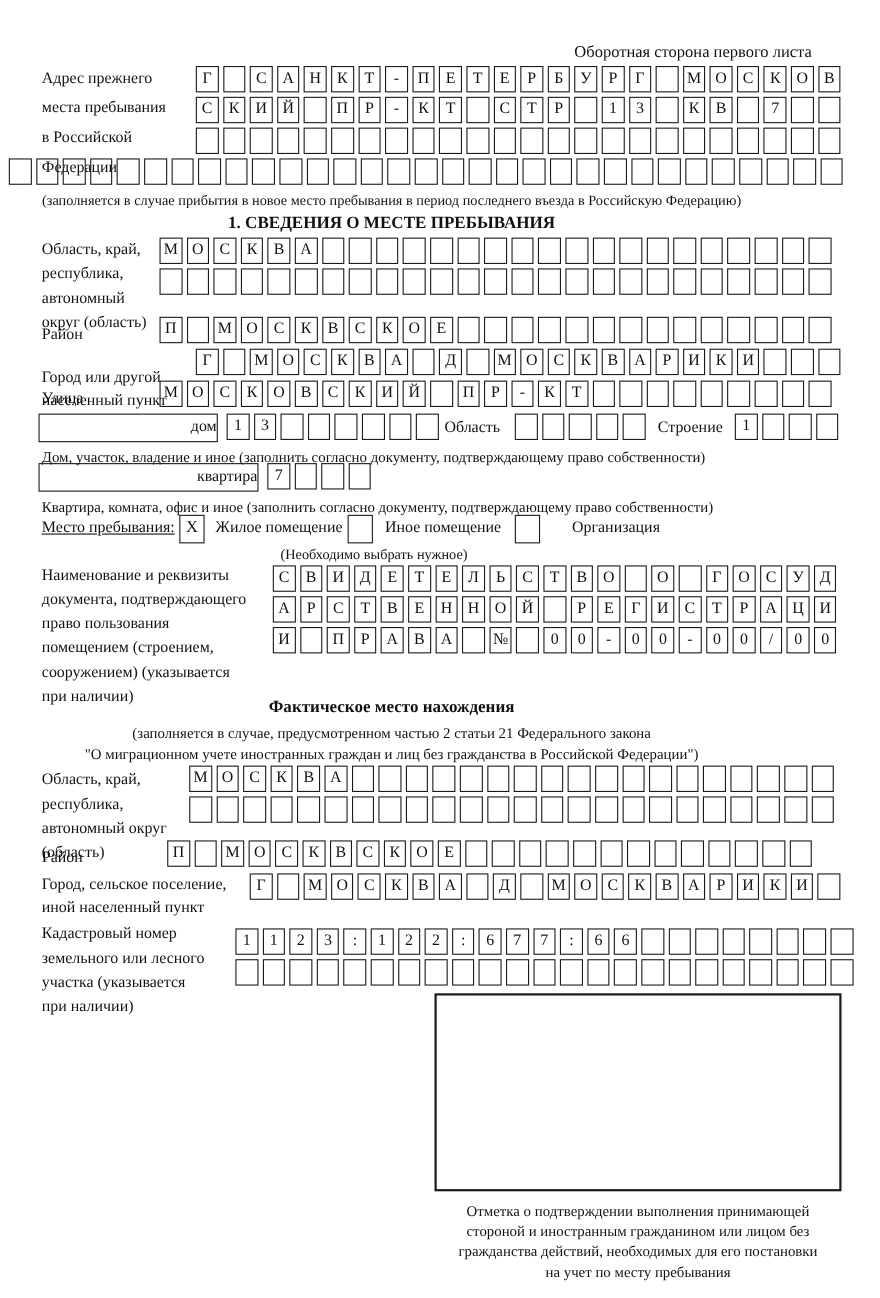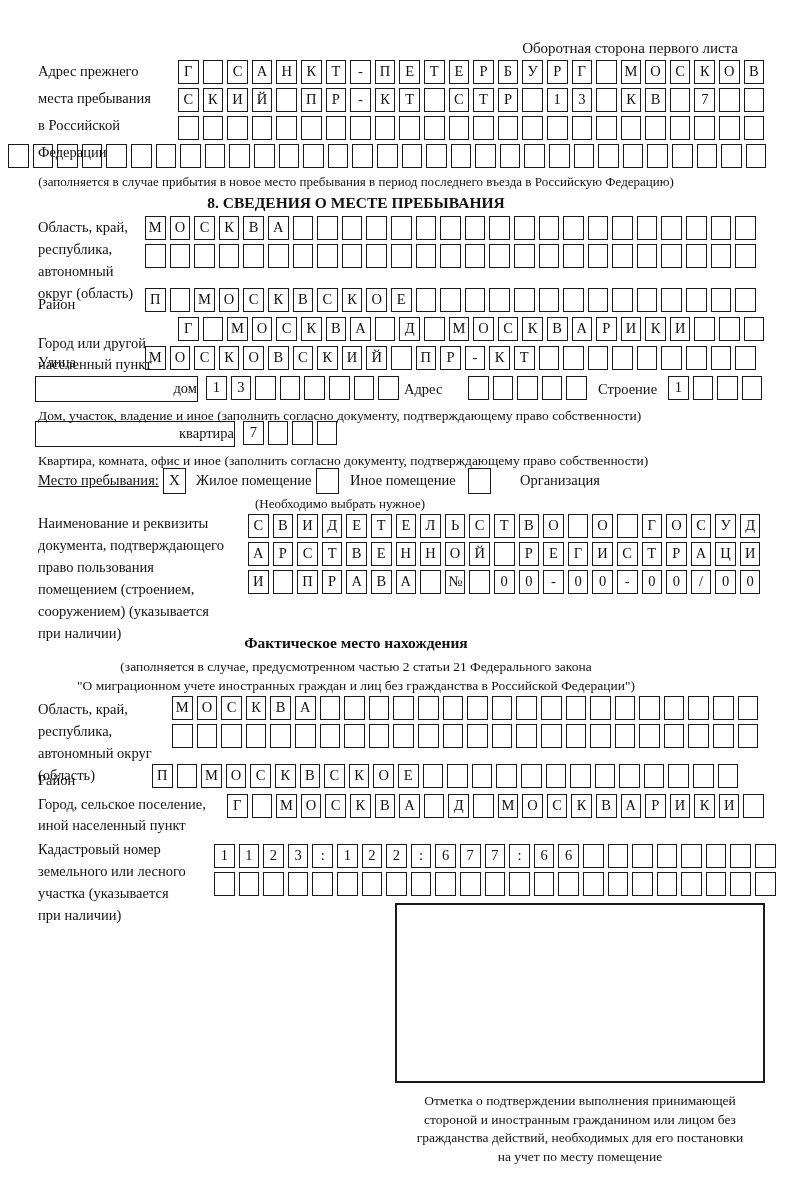--- a/index.html
+++ b/index.html
@@ -137,21 +137,21 @@
     <span class="cell"></span>
     <span class="cell"></span>
     <span class="cell"></span>
     <span class="cell"></span>
     <span class="cell"></span>
     <span class="cell"></span>
     <span class="cell"></span>
   </div>
 <div class="note center" style="top:173px;">(заполняется в случае прибытия в новое место пребывания в период последнего въезда в Российскую Федерацию)</div>
 
-<div class="heading center" style="top:194px;">8. СВЕДЕНИЯ О МЕСТЕ ПРЕБЫВАНИЯ</div>
+<div class="heading center" style="top:194px;">1. СВЕДЕНИЯ О МЕСТЕ ПРЕБЫВАНИЯ</div>
 
 <div class="lbl" style="left:38px;top:216px;">Область, край,
 республика,
 автономный
 округ (область)</div>
 <div class="cellrow" style="left:145px;top:216px;">
     <span class="cell">М</span>
     <span class="cell">О</span>
     <span class="cell">С</span>
     <span class="cell">К</span>
@@ -296,21 +296,21 @@
 <div class="cellrow" style="left:206px;top:376px;">
     <span class="cell">1</span>
     <span class="cell">3</span>
     <span class="cell"></span>
     <span class="cell"></span>
     <span class="cell"></span>
     <span class="cell"></span>
     <span class="cell"></span>
     <span class="cell"></span>
   </div>
-<div class="inlbl" style="left:404px;top:381px;">Адрес</div>
+<div class="inlbl" style="left:404px;top:381px;">Область</div>
 <div class="cellrow" style="left:468px;top:376px;">
     <span class="cell"></span>
     <span class="cell"></span>
     <span class="cell"></span>
     <span class="cell"></span>
     <span class="cell"></span>
   </div>
 <div class="inlbl" style="left:598px;top:381px;">Строение</div>
 <div class="cellrow" style="left:668px;top:376px;">
     <span class="cell">1</span>
@@ -582,13 +582,13 @@
     <span class="cell"></span>
     <span class="cell"></span>
     <span class="cell"></span>
     <span class="cell"></span>
   </div>
 
 <div class="bigbox" style="left:395px;top:903px;width:370px;height:180px;"></div>
 <div class="caption" style="left:385px;top:1092px;width:390px;">Отметка о подтверждении выполнения принимающей
 стороной и иностранным гражданином или лицом без
 гражданства действий, необходимых для его постановки
-на учет по месту помещение</div>
+на учет по месту пребывания</div>
 
 </body></html>

